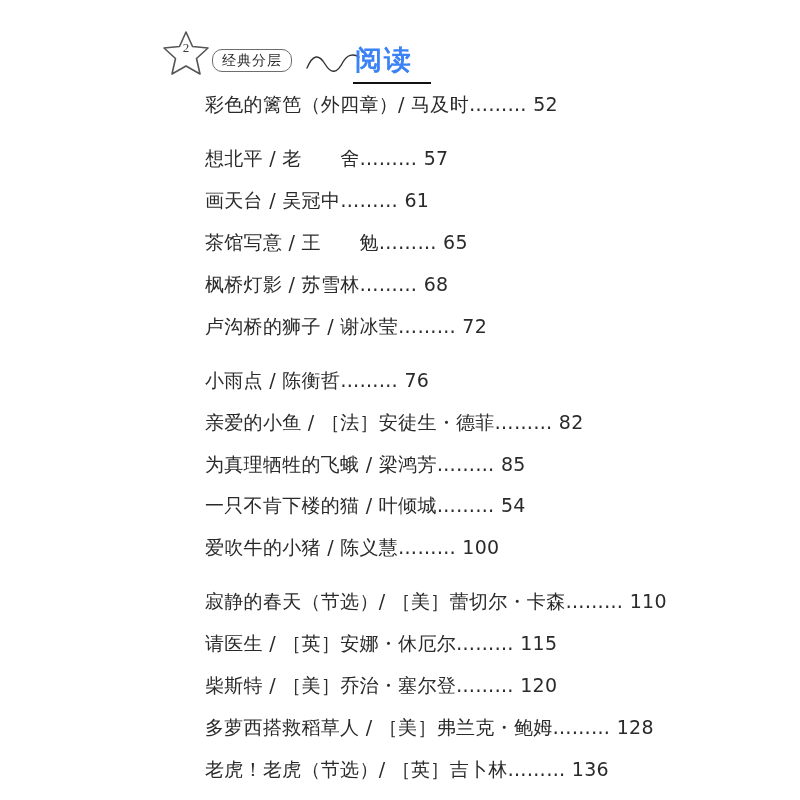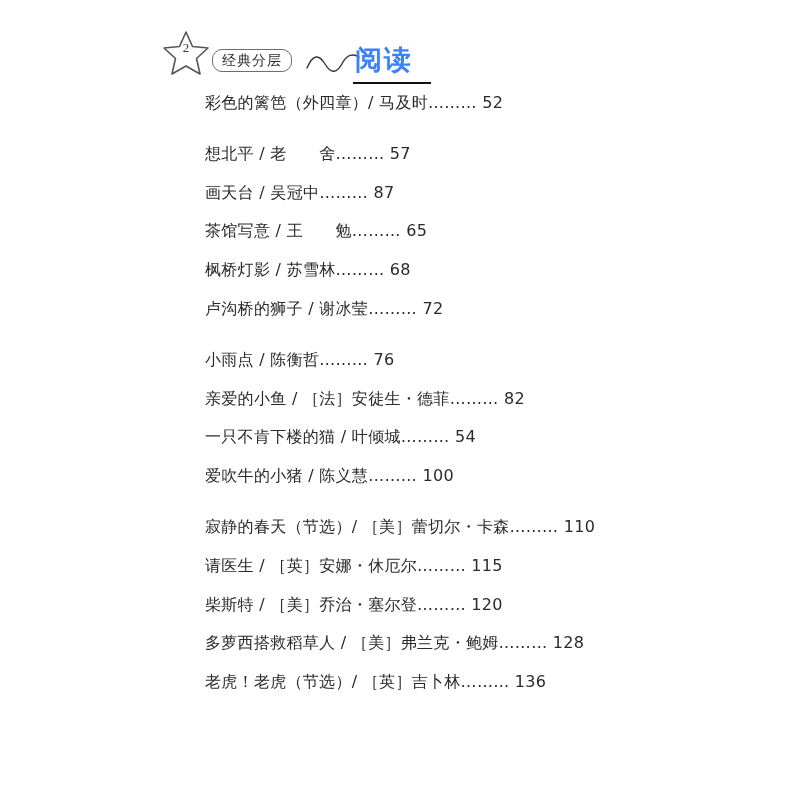--- a/index.html
+++ b/index.html
@@ -92,21 +92,21 @@
   }
 
   
   .toc {
     position: absolute;
     left: 205px;
     top: 95px;
     width: 580px;
   }
   .entry {
-    font-size: 16px;
+    font-size: 19px;
     line-height: 1.05;
     color: #2a2a2a;
     white-space: nowrap;
     font-family: "DejaVu Sans", "Liberation Sans", sans-serif;
     letter-spacing: 0.3px;
   }
   .spacer-lg { height: 34px; }
   .grp { }
   .grp .entry { margin-bottom: 22px; }
   .grp .entry:last-child { margin-bottom: 0; }
@@ -140,31 +140,32 @@
   <div class="toc">
 
     <div class="grp">
       <div class="entry"><span>彩色的篱笆（外四章）/ 马及时……… 52</span></div>
     </div>
 
     <div class="spacer-lg"></div>
 
     <div class="grp">
       <div class="entry"><span>想北平 / 老　　舍……… 57</span></div>
-      <div class="entry"><span>画天台 / 吴冠中……… 87</span></div>
+      <div class="entry"><span>画天台 / 吴冠中……… 61</span></div>
       <div class="entry"><span>茶馆写意 / 王　　勉……… 65</span></div>
       <div class="entry"><span>枫桥灯影 / 苏雪林……… 68</span></div>
       <div class="entry"><span>卢沟桥的狮子 / 谢冰莹……… 72</span></div>
     </div>
 
     <div class="spacer-lg"></div>
 
     <div class="grp">
       <div class="entry"><span>小雨点 / 陈衡哲……… 76</span></div>
       <div class="entry"><span>亲爱的小鱼 / ［法］安徒生・德菲……… 82</span></div>
+      <div class="entry"><span>为真理牺牲的飞蛾 / 梁鸿芳……… 85</span></div>
       <div class="entry"><span>一只不肯下楼的猫 / 叶倾城……… 54</span></div>
       <div class="entry"><span>爱吹牛的小猪 / 陈义慧……… 100</span></div>
     </div>
 
     <div class="spacer-lg"></div>
 
     <div class="grp">
       <div class="entry"><span>寂静的春天（节选）/ ［美］蕾切尔・卡森……… 110</span></div>
       <div class="entry"><span>请医生 / ［英］安娜・休厄尔……… 115</span></div>
       <div class="entry"><span>柴斯特 / ［美］乔治・塞尔登……… 120</span></div>

